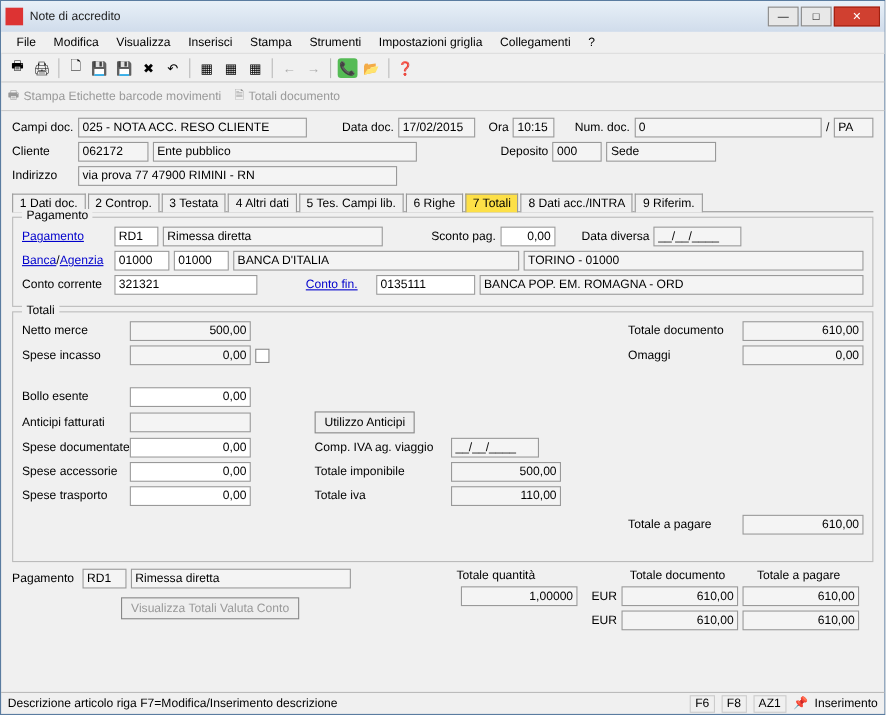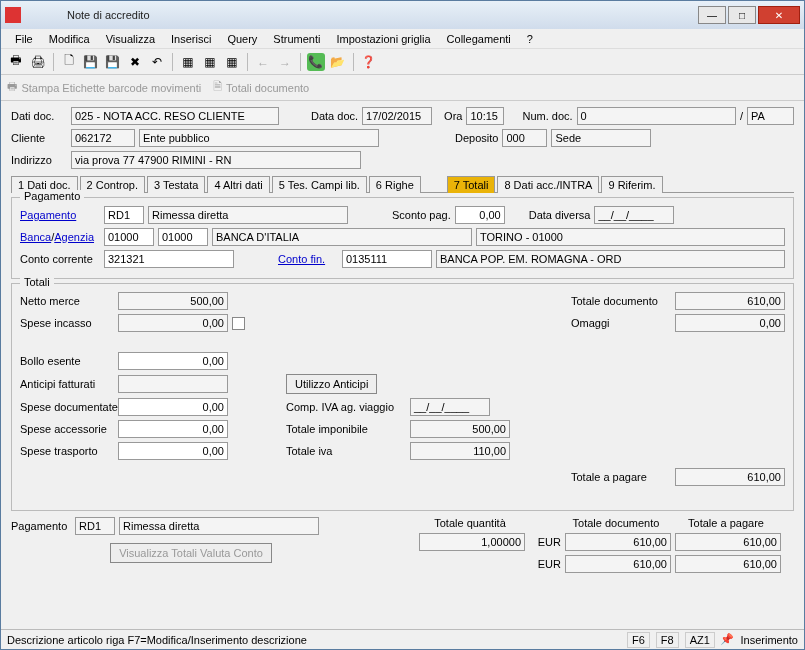--- a/index.html
+++ b/index.html
@@ -9,21 +9,21 @@
   }
   .window {
     width: 805px; height: 650px; background: #f0f0f0;
     border: 1px solid #5a7ca0; display: flex; flex-direction: column;
   }
   .titlebar {
     height: 28px; background: linear-gradient(#e8f0f8,#d0dceb);
     display: flex; align-items: center; padding: 0 4px;
   }
   .titlebar .icon { width: 16px; height: 16px; background: #d33; margin-right: 6px; }
-  .titlebar .title { flex: 1; color: #222; margin-left: 40px; }
+  .titlebar .title { flex: 1; color: #222; }
   .winbtns { display: flex; gap: 2px; }
   .winbtn {
     width: 28px; height: 18px; border: 1px solid #888; background: #e8e8e8;
     display: flex; align-items: center; justify-content: center; font-size: 10px;
   }
   .winbtn.close { background: #d04030; color: #fff; border-color: #a02010; width: 42px; }
   .menubar {
     height: 20px; display: flex; align-items: center; padding: 0 8px; gap: 4px;
     background: #f0f0f0; border-bottom: 1px solid #ddd;
   }
@@ -49,21 +49,21 @@
     height: 18px; border: 1px solid #999; background: #f4f4f4; padding: 1px 3px;
     font-size: 11px; display: flex; align-items: center; overflow: hidden;
   }
   .fld.white { background: #fff; }
   .link { color: #0000cc; text-decoration: underline; }
   .tabrow { display: flex; align-items: flex-end; margin: 6px 0 0 0; border-bottom: 1px solid #999; }
   .tab {
     border: 1px solid #999; border-bottom: none; padding: 2px 6px; margin-right: 2px;
     background: #f0f0f0; position: relative; top: 1px;
   }
-  .tab.active { background: #eab308; margin-left: 24px; }
+  .tab.active { background: #fde047; }
   .groupbox {
     border: 1px solid #bbb; margin-top: 4px; padding: 8px 8px 6px 8px; position: relative;
   }
   .groupbox .legend {
     position: absolute; top: -8px; left: 8px; background: #f0f0f0; padding: 0 4px;
   }
   .num { text-align: right; justify-content: flex-end; }
   .btn {
     border: 1px solid #888; background: #eee; padding: 2px 8px; height: 20px;
     display: inline-flex; align-items: center;
@@ -88,21 +88,21 @@
       <div class="winbtn">□</div>
       <div class="winbtn close">✕</div>
     </div>
   </div>
 
   <div class="menubar">
     <div class="menuitem">File</div>
     <div class="menuitem">Modifica</div>
     <div class="menuitem">Visualizza</div>
     <div class="menuitem">Inserisci</div>
-    <div class="menuitem">Query</div>
+    <div class="menuitem">Stampa</div>
     <div class="menuitem">Strumenti</div>
     <div class="menuitem">Impostazioni griglia</div>
     <div class="menuitem">Collegamenti</div>
     <div class="menuitem">?</div>
   </div>
 
   <div class="toolbar">
     <div class="tbtn">🖶</div>
     <div class="tbtn">🖨</div>
     <div class="tsep"></div>
@@ -132,30 +132,30 @@
     </div>
     <div class="actionbtn">
       <span>🗎</span>
       <span>Totali documento</span>
     </div>
   </div>
 
   <div class="content">
 
     <div class="row">
-      <span class="lbl" style="width:56px">Dati doc.</span>
+      <span class="lbl" style="width:56px">Campi doc.</span>
       <div class="fld" style="width:208px">025 - NOTA ACC. RESO CLIENTE</div>
       <span class="lbl" style="margin-left:28px">Data doc.</span>
       <div class="fld" style="width:70px">17/02/2015</div>
       <span class="lbl" style="margin-left:8px">Ora</span>
       <div class="fld" style="width:38px">10:15</div>
       <span class="lbl" style="margin-left:14px">Num. doc.</span>
       <div class="fld" style="flex:1">0</div>
       <span class="lbl">/</span>
-      <div class="fld" style="width:47px">PA</div>
+      <div class="fld" style="width:36px">PA</div>
     </div>
 
     <div class="row">
       <span class="lbl" style="width:56px">Cliente</span>
       <div class="fld" style="width:64px">062172</div>
       <div class="fld" style="width:240px">Ente pubblico</div>
       <span class="lbl" style="margin-left:72px">Deposito</span>
       <div class="fld" style="width:45px">000</div>
       <div class="fld" style="width:100px">Sede</div>
     </div>
@@ -272,21 +272,21 @@
           <div class="fld" style="width:40px">RD1</div>
           <div class="fld" style="width:200px">Rimessa diretta</div>
         </div>
         <div class="row" style="justify-content:center;margin-top:8px">
           <div class="btn" style="color:#999">Visualizza Totali  Valuta Conto</div>
         </div>
       </div>
       <div style="flex:1">
         <div class="row" style="gap:0">
           <span style="width:40px"></span>
-          <span class="lbl" style="width:110px;text-align:center">Totale quantità</span>
+          <span class="lbl" style="width:110px;text-align:left">Totale quantità</span>
           <span style="width:36px"></span>
           <span class="lbl" style="width:110px;text-align:center">Totale documento</span>
           <span class="lbl" style="width:110px;text-align:center">Totale a pagare</span>
         </div>
         <div class="row" style="gap:4px">
           <span style="width:40px"></span>
           <div class="fld num" style="width:106px">1,00000</div>
           <span class="lbl" style="width:32px;text-align:right">EUR</span>
           <div class="fld num" style="width:106px">610,00</div>
           <div class="fld num" style="width:106px">610,00</div>

